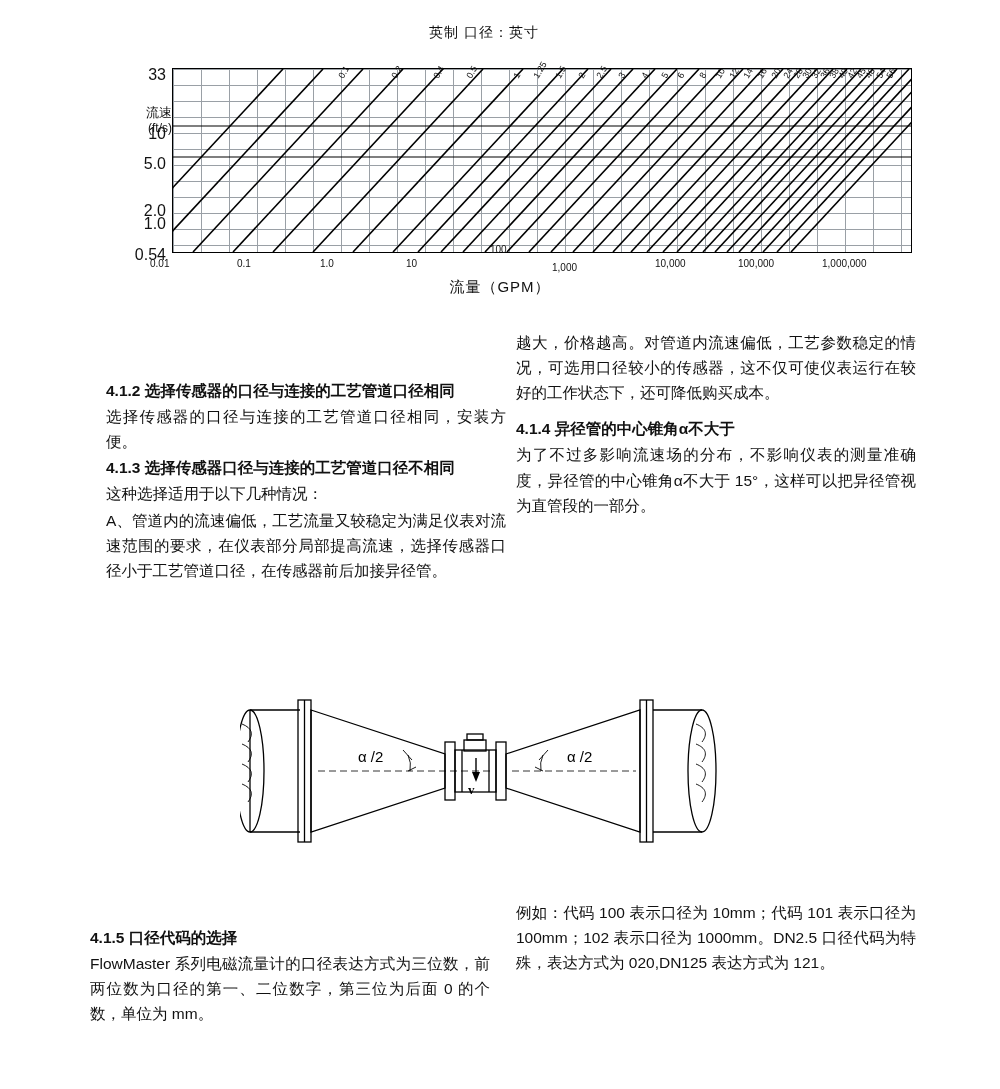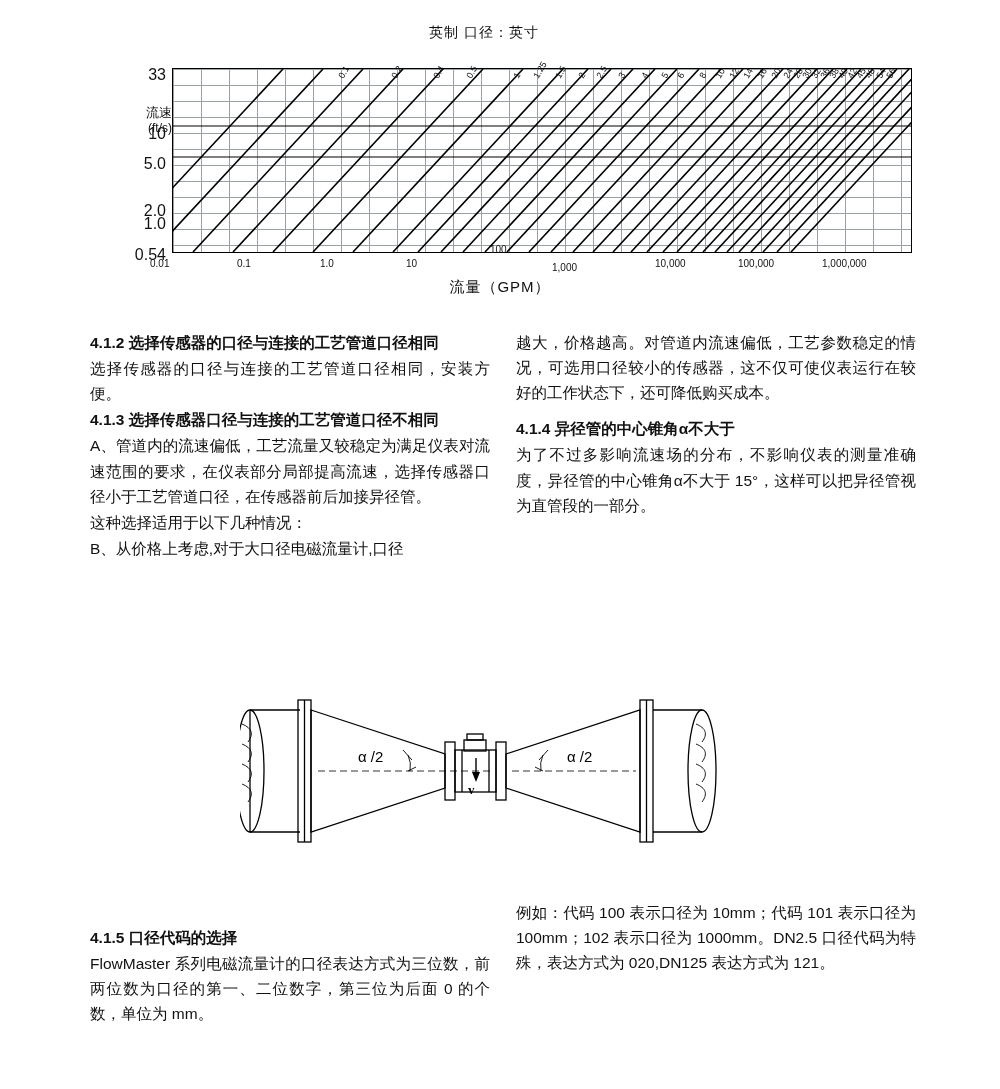--- a/index.html
+++ b/index.html
@@ -44,21 +44,21 @@
     position:absolute; font-size:9px; white-space:nowrap;
     transform-origin:left bottom; transform:rotate(-60deg);
   }
 
   
   .cols { position:absolute; left:0; top:330px; width:1000px; }
   .col {
     position:absolute; width:400px;
     font-size:15.5px; line-height:1.62; text-align:justify;
   }
-  .col-left { left:90px; }
+  .col-left { left:106px;margin-top:48px; }
   .col-right { left:516px; }
   .h4 { font-weight:bold; font-size:15.5px; margin:0 0 1px 0; }
   .para { margin:0 0 1px 0; }
   .gap { height:10px; }
 
   
   .diagram { position:absolute; left:240px; top:672px; width:520px; height:200px; }
 
   
   .bottom { position:absolute; left:0; top:900px; width:1000px; }
@@ -171,23 +171,22 @@
 
   <div class="xaxis-title">流量（GPM）</div>
 </div>
 
 <div class="cols">
 
   <div class="col col-left">
     <p class="h4">4.1.2  选择传感器的口径与连接的工艺管道口径相同</p>
     <p class="para">选择传感器的口径与连接的工艺管道口径相同，安装方便。</p>
     <p class="h4">4.1.3  选择传感器口径与连接的工艺管道口径不相同</p>
+    <p class="para">这种选择适用于以下几种情况：</p>
     <p class="para">A、管道内的流速偏低，工艺流量又较稳定为满足仪表对流速范围的要求，在仪表部分局部提高流速，选择传感器口径小于工艺管道口径，在传感器前后加接异径管。</p>
-    <p class="para">这种选择适用于以下几种情况：</p>
-    <p class="para">B、从价格上考虑,对于大口径电磁流量计,口径</p>
   </div>
 
   <div class="col col-right">
     <p class="para">越大，价格越高。对管道内流速偏低，工艺参数稳定的情况，可选用口径较小的传感器，这不仅可使仪表运行在较好的工作状态下，还可降低购买成本。</p>
     <div class="gap"></div>
     <p class="h4">4.1.4 异径管的中心锥角α不大于</p>
     <p class="para">为了不过多影响流速场的分布，不影响仪表的测量准确度，异径管的中心锥角α不大于 15°，这样可以把异径管视为直管段的一部分。</p>
   </div>
 </div>
 

